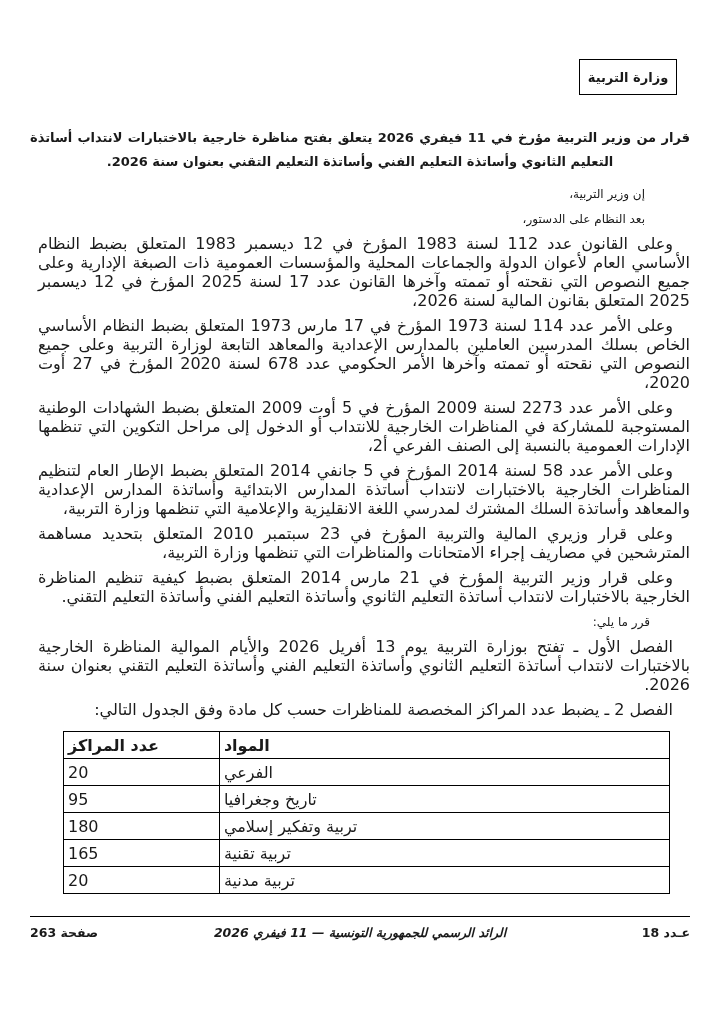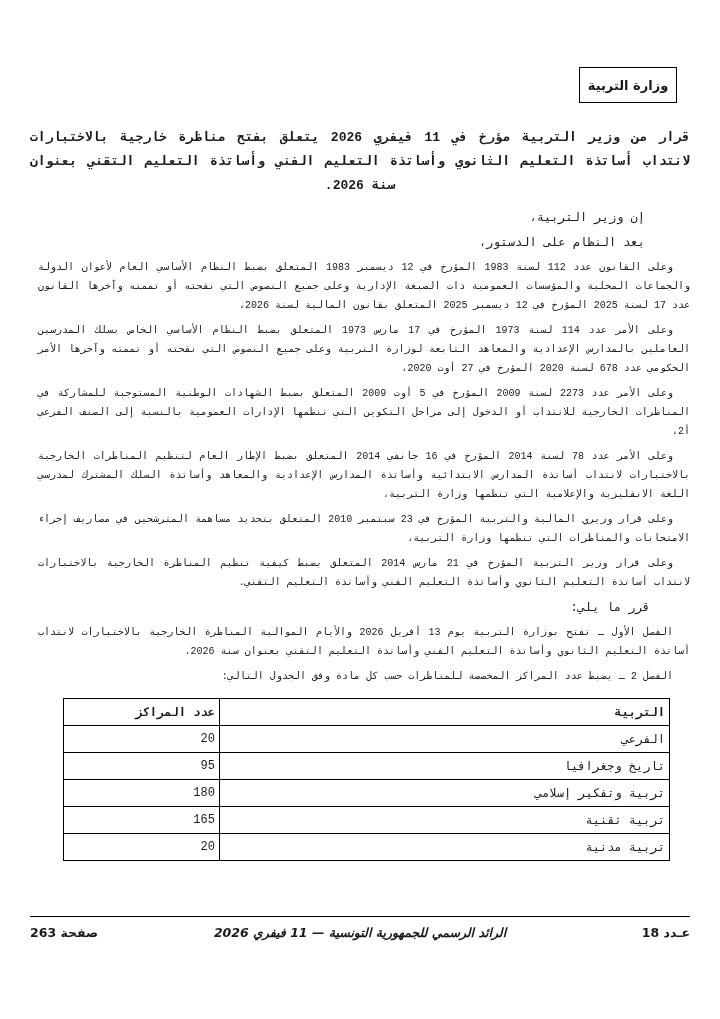--- a/index.html
+++ b/index.html
@@ -9,72 +9,71 @@
     height: 1019px;
     margin: 0 auto;
     background: #ffffff;
     color: #1a1a1a;
     direction: rtl;
     overflow: hidden;
     font-family: "DejaVu Sans", sans-serif;
   }
   .ministry-box {
     position: absolute;
-    top: 67px;
+    top: 59px;
     right: 43px;
     width: 96px;
     height: 34px;
     border: 1.6px solid #000000;
     display: flex;
     align-items: center;
     justify-content: center;
     font-weight: bold;
     font-size: 13px;
   }
   .content {
     position: absolute;
     top: 126px;
     right: 30px;
     left: 30px;
-    font-family: Liberation Mono, monospace;
   }
   .title {
     margin: 0 0 10px 0;
     font-weight: bold;
     font-size: 13px;
     line-height: 24px;
     text-align: justify;
     text-align-last: center;
   }
   .standalone {
     margin: 4px 0 5px 0;
     font-size: 12px;
     line-height: 20px;
     text-align: right;
   }
   .ind45 { padding-right: 45px; }
   .ind40 { padding-right: 40px; }
   .para {
     margin: 0 0 6px 8px;
-    font-size: 10px;
+    font-size: 16px;
     line-height: 19px;
     text-align: justify;
     text-indent: 17px;
   }
   .doc-table {
     border-collapse: collapse;
     width: 607px;
     margin: 12px 20px 0 auto;
     table-layout: fixed;
   }
   .doc-table th, .doc-table td {
     border: 1.2px solid #000000;
-    text-align: right;
+    text-align: left;
     vertical-align: middle;
-    font-size: 12px;
+    font-size: 16px;
     height: 22px;
     padding: 2px 4px;
   }
   .doc-table th { font-weight: bold; }
   .col-subject { width: 75%; }
   .col-count  { width: 25%; }
   .footer {
     position: absolute;
     top: 916px;
     right: 30px;
@@ -106,33 +105,33 @@
 
   <div class="content">
     <p class="title">قرار من وزير التربية مؤرخ في 11 فيفري 2026 يتعلق بفتح مناظرة خارجية بالاختبارات لانتداب أساتذة التعليم الثانوي وأساتذة التعليم الفني وأساتذة التعليم التقني بعنوان سنة 2026.</p>
 
     <p class="standalone ind45">إن وزير التربية،</p>
     <p class="standalone ind45">بعد النظام على الدستور،</p>
 
     <p class="para">وعلى القانون عدد 112 لسنة 1983 المؤرخ في 12 ديسمبر 1983 المتعلق بضبط النظام الأساسي العام لأعوان الدولة والجماعات المحلية والمؤسسات العمومية ذات الصبغة الإدارية وعلى جميع النصوص التي نقحته أو تممته وآخرها القانون عدد 17 لسنة 2025 المؤرخ في 12 ديسمبر 2025 المتعلق بقانون المالية لسنة 2026،</p>
     <p class="para">وعلى الأمر عدد 114 لسنة 1973 المؤرخ في 17 مارس 1973 المتعلق بضبط النظام الأساسي الخاص بسلك المدرسين العاملين بالمدارس الإعدادية والمعاهد التابعة لوزارة التربية وعلى جميع النصوص التي نقحته أو تممته وآخرها الأمر الحكومي عدد 678 لسنة 2020 المؤرخ في 27 أوت 2020،</p>
     <p class="para">وعلى الأمر عدد 2273 لسنة 2009 المؤرخ في 5 أوت 2009 المتعلق بضبط الشهادات الوطنية المستوجبة للمشاركة في المناظرات الخارجية للانتداب أو الدخول إلى مراحل التكوين التي تنظمها الإدارات العمومية بالنسبة إلى الصنف الفرعي أ2،</p>
-    <p class="para">وعلى الأمر عدد 78 لسنة 2014 المؤرخ في 16 جانفي 2014 المتعلق بضبط الإطار العام لتنظيم المناظرات الخارجية بالاختبارات لانتداب أساتذة المدارس الابتدائية وأساتذة المدارس الإعدادية والمعاهد وأساتذة السلك المشترك لمدرسي اللغة الانقليزية والإعلامية التي تنظمها وزارة التربية،</p>
+    <p class="para">وعلى الأمر عدد 58 لسنة 2014 المؤرخ في 5 جانفي 2014 المتعلق بضبط الإطار العام لتنظيم المناظرات الخارجية بالاختبارات لانتداب أساتذة المدارس الابتدائية وأساتذة المدارس الإعدادية والمعاهد وأساتذة السلك المشترك لمدرسي اللغة الانقليزية والإعلامية التي تنظمها وزارة التربية،</p>
     <p class="para">وعلى قرار وزيري المالية والتربية المؤرخ في 23 سبتمبر 2010 المتعلق بتحديد مساهمة المترشحين في مصاريف إجراء الامتحانات والمناظرات التي تنظمها وزارة التربية،</p>
     <p class="para">وعلى قرار وزير التربية المؤرخ في 21 مارس 2014 المتعلق بضبط كيفية تنظيم المناظرة الخارجية بالاختبارات لانتداب أساتذة التعليم الثانوي وأساتذة التعليم الفني وأساتذة التعليم التقني.</p>
 
     <p class="standalone ind40">قرر ما يلي:</p>
 
     <p class="para">الفصل الأول ـ تفتح بوزارة التربية يوم 13 أفريل 2026 والأيام الموالية المناظرة الخارجية بالاختبارات لانتداب أساتذة التعليم الثانوي وأساتذة التعليم الفني وأساتذة التعليم التقني بعنوان سنة 2026.</p>
     <p class="para">الفصل 2 ـ يضبط عدد المراكز المخصصة للمناظرات حسب كل مادة وفق الجدول التالي:</p>
 
     <table class="doc-table">
       <thead>
         <tr>
-          <th class="col-subject">التربية</th>
+          <th class="col-subject">المواد</th>
           <th class="col-count">عدد المراكز</th>
         </tr>
       </thead>
       <tbody>
         <tr>
           <td>الفرعي</td>
           <td>20</td>
         </tr>
         <tr>
           <td>تاريخ وجغرافيا</td>

